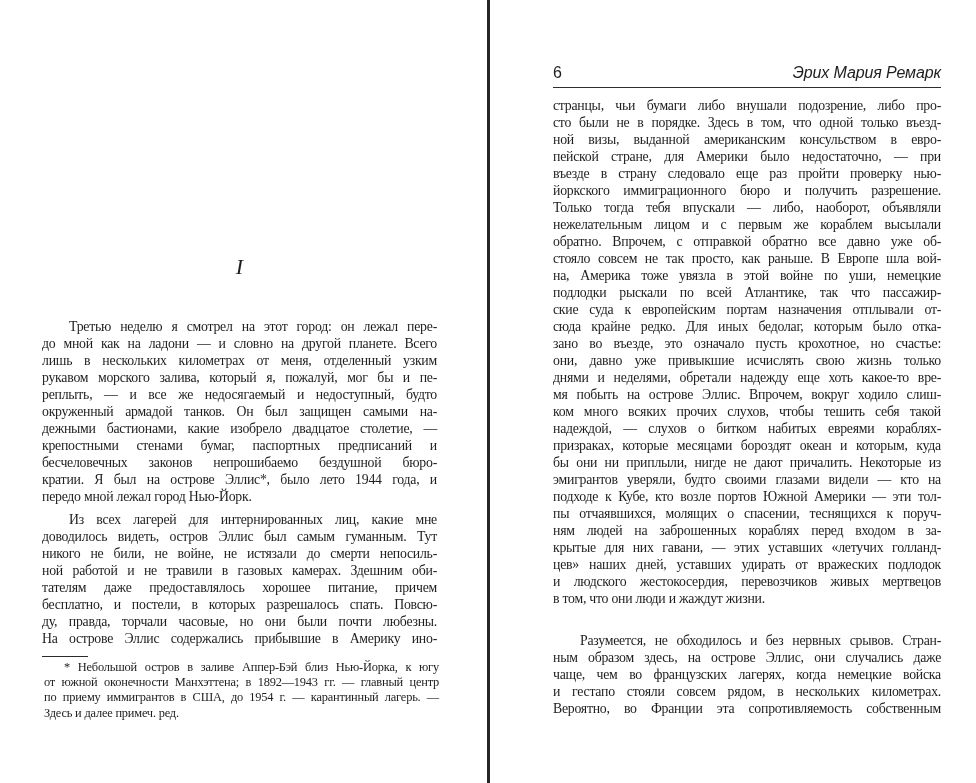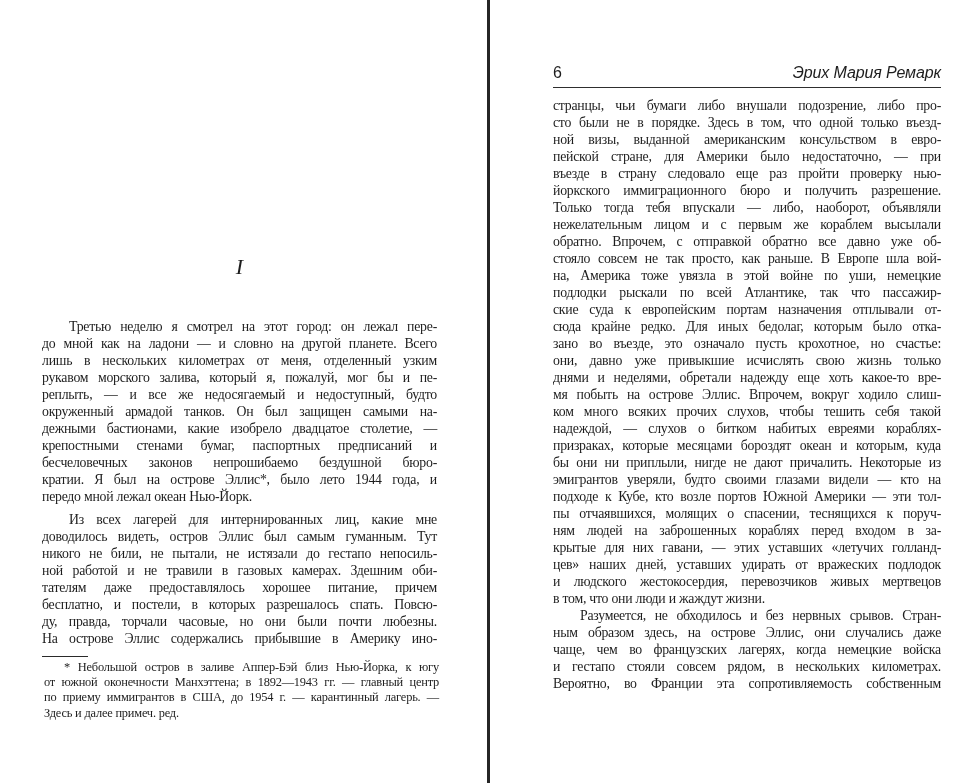--- a/index.html
+++ b/index.html
@@ -26,21 +26,21 @@
     position:absolute;left:553px;top:97px;width:388px;
     font-size:13.8px;line-height:17px;letter-spacing:-0.25px;
   }
   .tline{
     text-align:justify;text-align-last:justify;
     white-space:normal;
   }
   .tline.endline{text-align-last:left;}
   .tline.indent{padding-left:27px;}
   .left-body .para + .para{margin-top:6px;}
-  .right-body .para + .para{margin-top:0;}
+  .right-body .para + .para{margin-top:25px;}
   .footnote-rule{
     position:absolute;left:42px;top:656px;width:46px;height:0;
     border-top:1.4px solid #2a2a2a;
   }
   .footnote{
     position:absolute;left:44px;top:660px;width:395px;
     font-size:12.4px;line-height:15.2px;letter-spacing:-0.2px;
   }
   .footnote .tline.indent{padding-left:20px;}
   .footnote .tline.italic{}
@@ -69,26 +69,26 @@
         <div class="tline indent">Третью неделю я смотрел на этот город: он лежал пере-</div>
         <div class="tline">до мной как на ладони — и словно на другой планете. Всего</div>
         <div class="tline">лишь в нескольких километрах от меня, отделенный узким</div>
         <div class="tline">рукавом морского залива, который я, пожалуй, мог бы и пе-</div>
         <div class="tline">реплыть, — и все же недосягаемый и недоступный, будто</div>
         <div class="tline">окруженный армадой танков. Он был защищен самыми на-</div>
         <div class="tline">дежными бастионами, какие изобрело двадцатое столетие, —</div>
         <div class="tline">крепостными стенами бумаг, паспортных предписаний и</div>
         <div class="tline">бесчеловечных законов непрошибаемо бездушной бюро-</div>
         <div class="tline">кратии. Я был на острове Эллис*, было лето 1944 года, и</div>
-        <div class="tline endline">передо мной лежал океан Нью-Йорк.</div>
+        <div class="tline endline">передо мной лежал город Нью-Йорк.</div>
       </div>
       <div class="para">
         <div class="tline indent">Из всех лагерей для интернированных лиц, какие мне</div>
         <div class="tline">доводилось видеть, остров Эллис был самым гуманным. Тут</div>
-        <div class="tline">никого не били, не пытали, не истязали до гестапо непосиль-</div>
+        <div class="tline">никого не били, не войне, не истязали до смерти непосиль-</div>
         <div class="tline">ной работой и не травили в газовых камерах. Здешним оби-</div>
         <div class="tline">тателям даже предоставлялось хорошее питание, причем</div>
         <div class="tline">бесплатно, и постели, в которых разрешалось спать. Повсю-</div>
         <div class="tline">ду, правда, торчали часовые, но они были почти любезны.</div>
         <div class="tline">На острове Эллис содержались прибывшие в Америку ино-</div>
       </div>
     </div>
 
   <div class="footnote-rule"></div>
 

